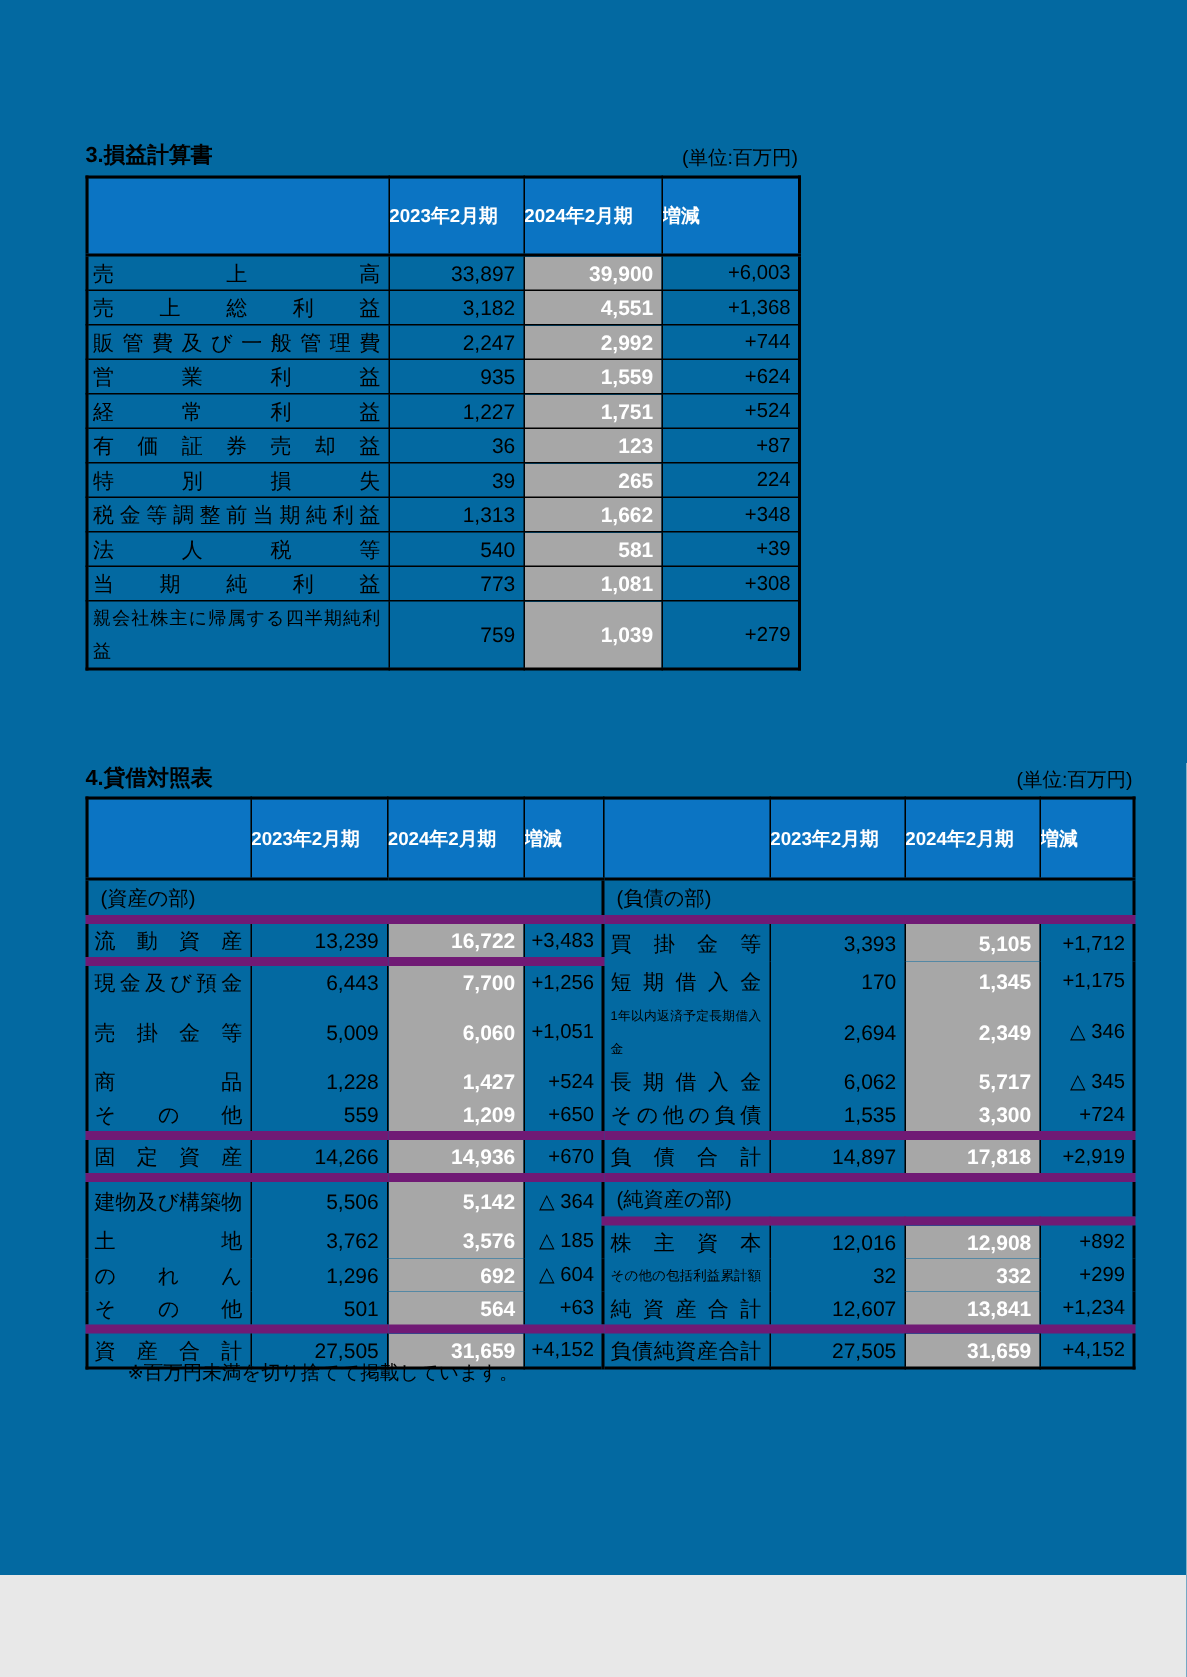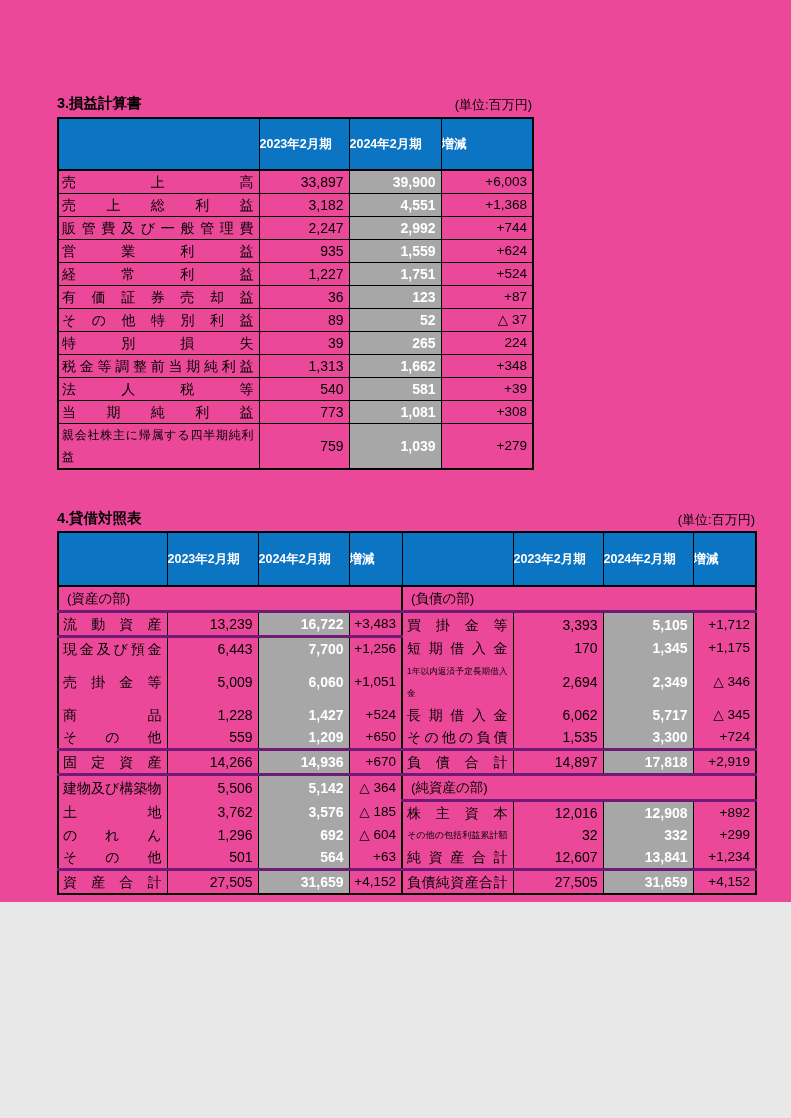--- a/index.html
+++ b/index.html
@@ -1,19 +1,19 @@
 <!DOCTYPE html>
 <html style="--blue: #0B74C3; --gray: #A7A7A7;"><head>
 <meta charset="utf-8">
 <style>
   :root { --blue:#0B74C3; --gray:#A7A7A7; }
   * { box-sizing:border-box; }
   html,body { margin:0; padding:0; background:#e8e8e8; }
   .page {
-    position:relative; width:791px; height:902px; background:#ec4899;
+    position:relative; width:791px; height:1050px; background:#0369a1;
     font-family:"Liberation Sans","DejaVu Sans",sans-serif; color:#000;
     margin:0 auto; overflow:hidden;
   }
   .sec-title { position:absolute; left:57px; font-size:14.5px; font-weight:bold; }
   .unit-label { position:absolute; font-size:13px; font-weight:500; }
   .footnote { position:absolute; left:57px; top:906px; font-size:13px;padding-left:28px; }
 
   table.tbl { position:absolute; border-collapse:collapse; table-layout:fixed; border:2px solid #000; }
   #pl { left:57px; top:117px; width:475px; }
   #bs { left:57px; top:531px; width:698px; }
@@ -23,21 +23,21 @@
     background:var(--blue); color:#fff; font-weight:bold; font-size:12.5px;
     text-align:left; vertical-align:middle;
     border:1px solid #000; border-bottom:2px solid #000; white-space:nowrap;
   }
   #pl th.hd { height:52px; }
   #bs th.hd { height:54px; }
 
   td { font-size:14px; height:22px; line-height:22px; vertical-align:middle; }
   #pl td { border:1px solid #000;padding-left:28px; }
   #bs td { border-left:1px solid #000; border-right:1px solid #000; border-top:none; border-bottom:none; }
-  #bs td.bb { border-bottom:3px solid #701a75; }
+  #bs td.bb { border-bottom:6px solid #701a75; }
   #bs td.vl2 { border-left:2px solid #000; }
 
   td.lab {
     text-align:justify; text-align-last:justify; text-justify:inter-character;
     padding:0 5px 0 4px;
   }
   #pl td.lab { padding:0 5px 0 3px; }
   td.lab.ind { padding-left:34px; }
   td.lab.small { font-size:12px; }
   td.lab.fit { font-size:13px; }
@@ -97,26 +97,20 @@
       <td class="lab">経常利益</td>
       <td class="num">1,227</td>
       <td class="num gray">1,751</td>
       <td class="num diff">+524</td>
     </tr>
     <tr>
       <td class="lab ind">有価証券売却益</td>
       <td class="num">36</td>
       <td class="num gray">123</td>
       <td class="num diff">+87</td>
-    </tr>
-    <tr>
-      <td class="lab ind">その他特別利益</td>
-      <td class="num">89</td>
-      <td class="num gray">52</td>
-      <td class="num diff">△ 37</td>
     </tr>
     <tr>
       <td class="lab ind">特別損失</td>
       <td class="num">39</td>
       <td class="num gray">265</td>
       <td class="num diff">224</td>
     </tr>
     <tr>
       <td class="lab">税金等調整前当期純利益</td>
       <td class="num">1,313</td>

